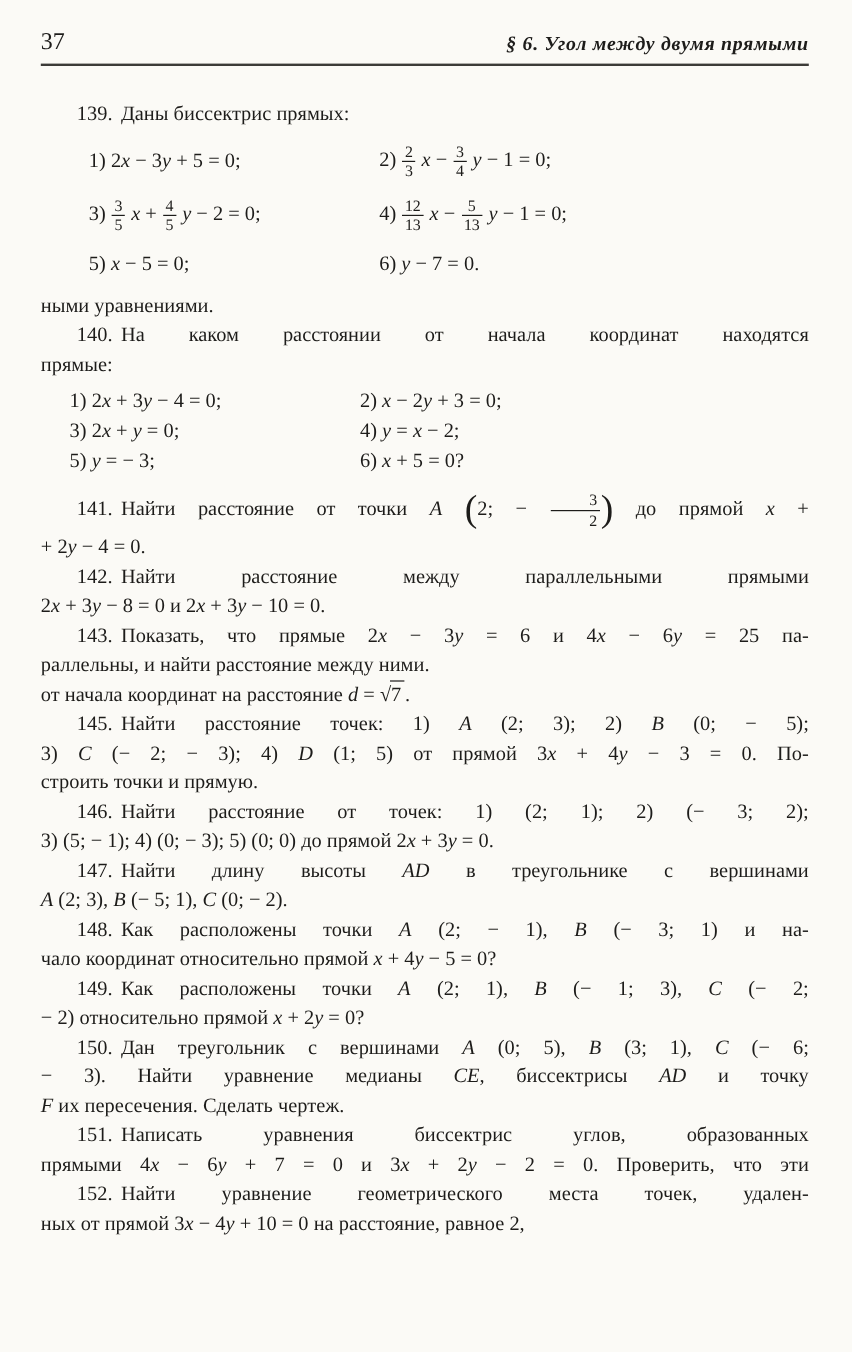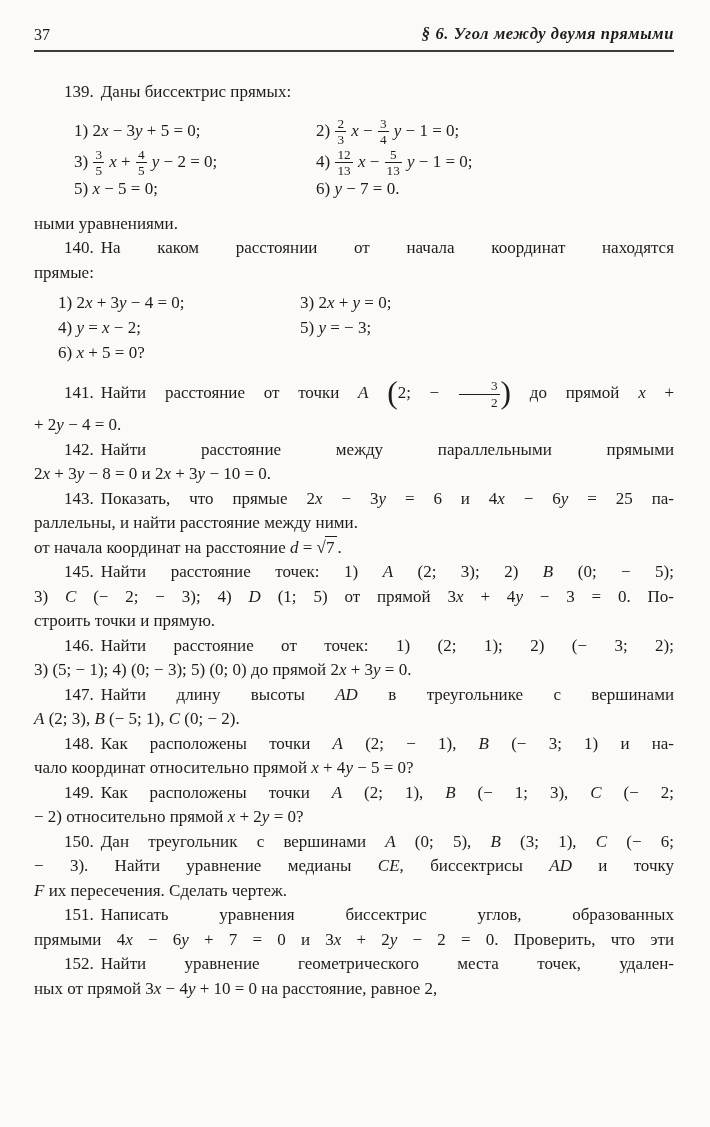--- a/index.html
+++ b/index.html
@@ -7,33 +7,33 @@
     width:710px;height:1127px;overflow:hidden;
     background:#fbfaf6;
     color:#1d1c1a;
     font-family:"Liberation Serif","DejaVu Serif",serif;
   }
   .page{padding:24px 36px 0 34px;box-sizing:border-box;}
   .hdr{
     display:flex;justify-content:space-between;align-items:flex-end;
     font-size:16.5px;padding-bottom:6px;border-bottom:2.5px solid #3c3b38;
   }
-  .hdr .pageno{font-size:16px;}
+  .hdr .pageno{font-size:20px;}
   .hdr .title{font-style:italic;letter-spacing:.6px;font-weight:bold;}
   .content{margin-top:28px;}
   .line{
     font-size:17px;line-height:24.5px;
     text-align:justify;text-align-last:justify;
   }
   .line.noj{text-align-last:left;}
   .indent{text-indent:30px;}
   .pnum{font-weight:400;margin-right:7px;}
   .eqgrid{
     display:grid;grid-template-columns:242px 1fr;align-items:center;
-    margin:11px 0 13px 40px;row-gap:0;font-size:17px;
+    margin:11px 0 13px 40px;row-gap:14px;font-size:17px;
   }
   .eqgrid.tight{row-gap:5px;margin:8px 0 10px 24px;}
   i{font-style:italic;}
   .frac{
     display:inline-flex;flex-direction:column;text-align:center;
     vertical-align:middle;font-size:.78em;line-height:1.15;margin:0 1px;
   }
   .fn{border-bottom:1px solid currentColor;padding:0 2px;}
   .fd{padding:0 2px;}
   .bigp{font-size:1.85em;vertical-align:middle;line-height:0;position:relative;top:-1px;}
@@ -80,20 +80,21 @@
           </span> <i>y</i> − 1 = 0;</span>
       <span class="eq">5) <i>x</i> − 5 = 0;</span>
       <span class="eq">6) <i>y</i> − 7 = 0.</span>
     </div>
     <div class="line noj"><span>ными уравнениями.</span></div>
 
     <div class="line indent"><b class="pnum">140.</b><span>На каком расстоянии от начала координат находятся</span></div>
     <div class="line noj"><span>прямые:</span></div>
     <div class="eqgrid tight">
       <span class="eq">1) 2<i>x</i> + 3<i>y</i> − 4 = 0;</span>
+      <span class="eq">2) <i>x</i> − 2<i>y</i> + 3 = 0;</span>
       <span class="eq">3) 2<i>x</i> + <i>y</i> = 0;</span>
       <span class="eq">4) <i>y</i> = <i>x</i> − 2;</span>
       <span class="eq">5) <i>y</i> = − 3;</span>
       <span class="eq">6) <i>x</i> + 5 = 0?</span>
     </div>
 
     <div class="line indent tall sp-top"><b class="pnum">141.</b><span>Найти расстояние от точки <i>A</i> <span class="bigp">(</span>2; − <span class="frac">
             <span class="fn">3</span>
             <span class="fd">2</span>
           </span><span class="bigp">)</span> до прямой <i>x</i> +</span></div>

